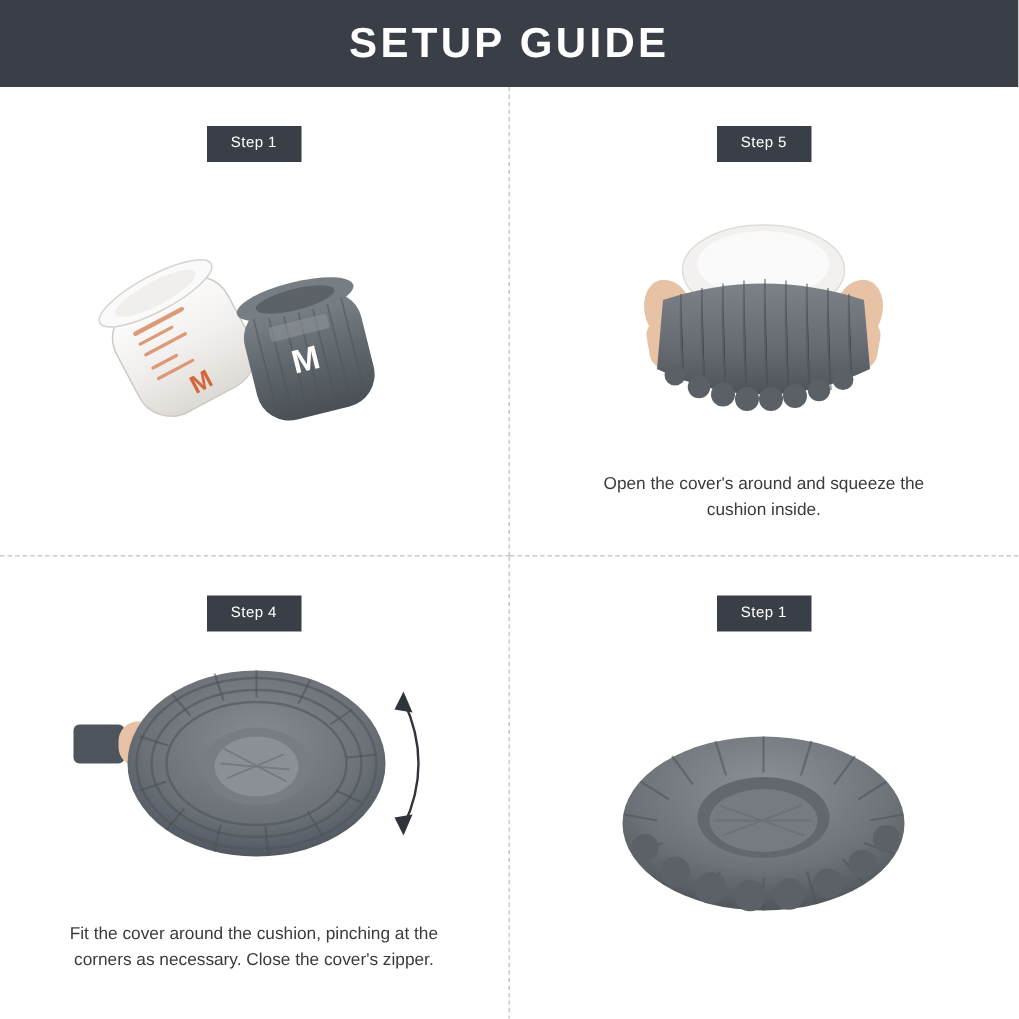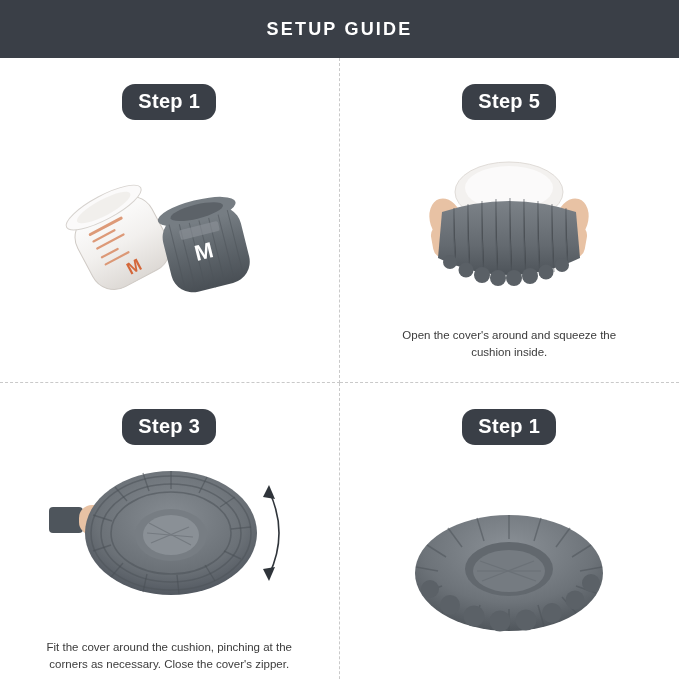--- a/index.html
+++ b/index.html
@@ -26,21 +26,21 @@
   .header {
     height: 58px;
     background: #3a3f47;
     display: flex;
     align-items: center;
     justify-content: center;
     flex: 0 0 auto;
   }
   .header-title {
     color: #ffffff;
-    font-size: 18px;
+    font-size: 28px;
     font-weight: bold;
     letter-spacing: 2.2px;
   }
   
   .grid {
     flex: 1 1 auto;
     display: grid;
     grid-template-columns: 1fr 1fr;
     grid-template-rows: 1fr 1fr;
     position: relative;
@@ -57,27 +57,26 @@
   
   .cell.col-left {
     border-right: 1px dashed #c9c9c9;
   }
   .cell.row-top {
     border-bottom: 1px dashed #c9c9c9;
   }
   .badge {
     background: #3a3f47;
     color: #ffffff;
-    font-size: 20px;
-    font-weight: bold;
+    font-size: 10px;
+    font-weight: normal;
     padding: 6px 16px 7px 16px;
     letter-spacing: 0.3px;
     display: inline-block;
     flex: 0 0 auto;
-    border-radius: 13px;
   }
   .art {
     flex: 1 1 auto;
     width: 100%;
     display: flex;
     align-items: center;
     justify-content: center;
     min-height: 0;
   }
   .caption {
@@ -204,21 +203,21 @@
             <circle cx="146" cy="130" r="8"></circle>
             <circle cx="162" cy="126" r="7.5"></circle>
             <circle cx="178" cy="119" r="7"></circle>
           </g>
         </svg>
       </div>
       <div class="caption">Open the cover's around and squeeze the cushion inside.</div>
     </div>
 
     <div class="cell col-left">
-      <div class="badge">Step 3</div>
+      <div class="badge">Step 4</div>
       <div class="art">
         <svg width="260" height="160" viewBox="0 0 260 160">
           <defs>
             <radialGradient id="g3bed" cx="50%" cy="38%" r="62%">
               <stop offset="0%" stop-color="#868c92"></stop>
               <stop offset="70%" stop-color="#6b7177"></stop>
               <stop offset="100%" stop-color="#525860"></stop>
             </radialGradient>
           </defs>
 

